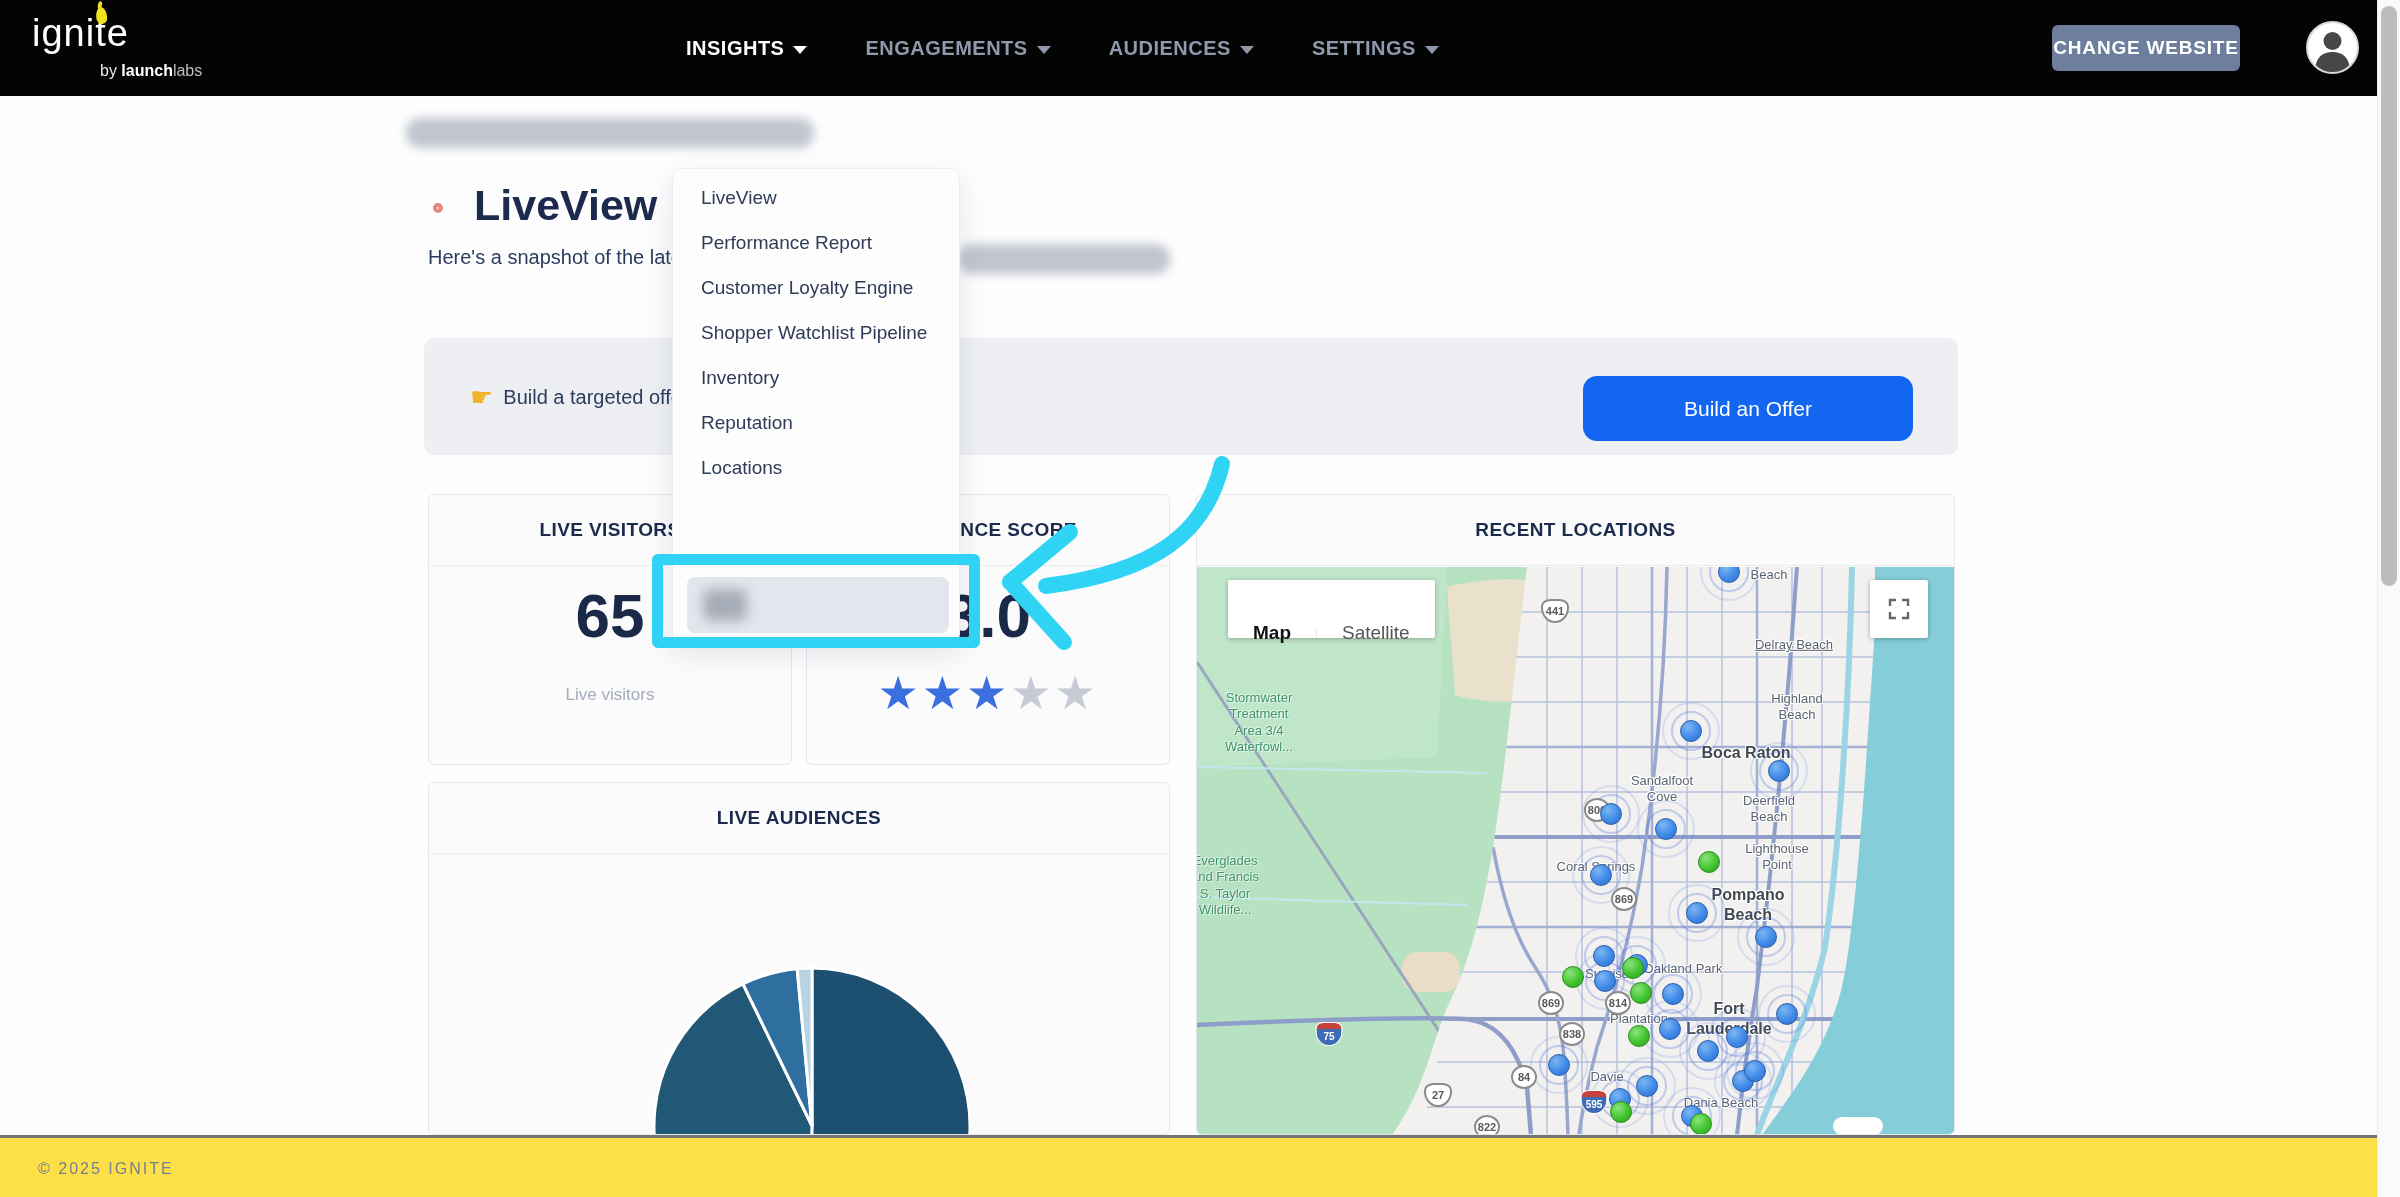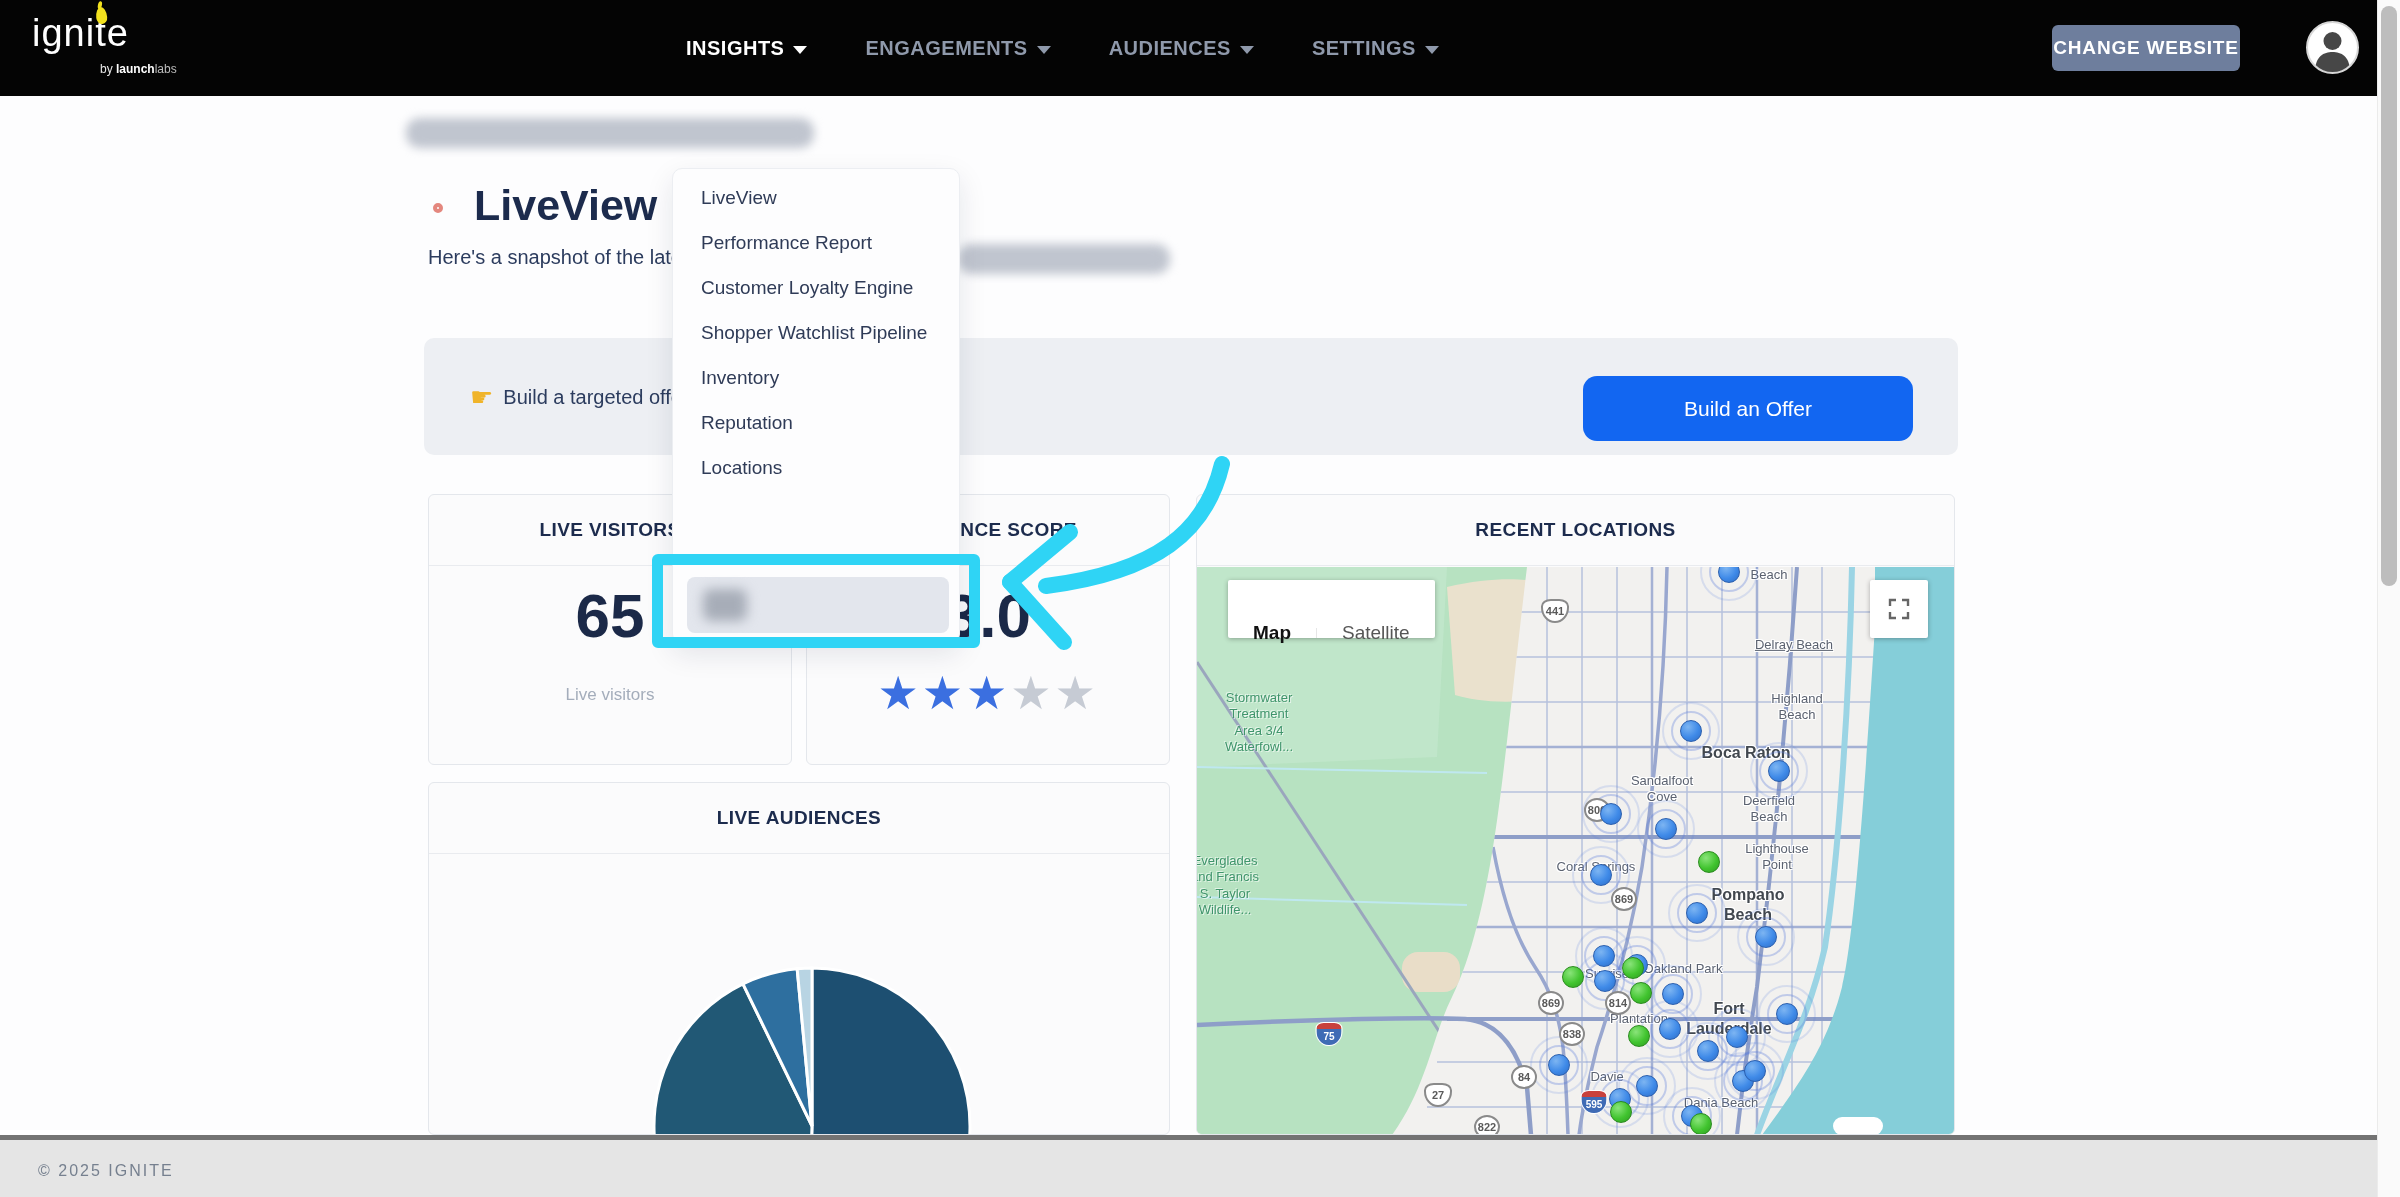--- a/index.html
+++ b/index.html
@@ -7,21 +7,21 @@
     font-family:"Liberation Sans","DejaVu Sans",sans-serif; }
   .abs { position:absolute; }
 
   
   #navbar { position:absolute; left:0; top:0; width:2377px; height:96px; background:#040404; z-index:40; }
   #logo { position:absolute; left:32px; top:14px; }
   #logo-text { color:#fff; font-size:38px; font-weight:400; letter-spacing:1px; line-height:1; }
   #logo-flame { position:absolute; left:64px; top:-7px; width:11px; height:17px; background:#f2e11e;
     border-radius:50% 50% 50% 50% / 62% 62% 38% 38%; transform:rotate(-6deg); }
   #logo-flame:before { content:""; position:absolute; left:3px; top:-6px; width:4px; height:8px; background:#f2e11e; border-radius:50%; transform:rotate(18deg); }
-  #logo-byline { position:absolute; left:68px; top:48px; font-size:12px; color:#e8e8e8; white-space:nowrap; }
+  #logo-byline { position:absolute; left:68px; top:48px; font-size:16px; color:#e8e8e8; white-space:nowrap; }
   #logo-byline .b { font-weight:700; color:#fff; }
   #logo-byline .l { color:#bdbdbd; }
   #main-nav { position:absolute; left:672px; top:0; height:96px; display:flex; align-items:center; gap:30px; }
   .nav-item { display:flex; align-items:center; gap:9px; padding:0 14px; height:96px; cursor:pointer;
     font-size:20px; font-weight:700; letter-spacing:.5px; color:#8f99ab; }
   .nav-item.active { color:#ffffff; }
   .caret { width:0; height:0; border-left:7px solid transparent; border-right:7px solid transparent; border-top:8px solid currentColor; margin-top:3px; }
   #change-website-btn { position:absolute; left:2052px; top:25px; width:188px; height:46px; background:#6e7e9d;
     color:#fff; border:none; border-radius:6px; font-size:19px; font-weight:600; letter-spacing:.8px;
     font-family:inherit; cursor:pointer; }
@@ -89,21 +89,21 @@
     border:1px solid #eceef2; border-radius:10px; box-shadow:0 10px 28px rgba(20,30,60,.10); z-index:50; padding-top:6px; }
   .menu-item { height:45px; line-height:45px; padding-left:28px; font-size:19px; color:#2f3b57; cursor:pointer; white-space:nowrap; }
   #menu-highlight-pill { position:absolute; left:14px; top:408px; width:262px; height:56px; background:#e3e6ed; border-radius:8px; }
   #menu-highlight-smudge { position:absolute; left:16px; top:12px; width:44px; height:32px; background:#a7adb8; border-radius:8px; filter:blur(6px); }
 
   
   #cyan-box { position:absolute; left:652px; top:458px; width:328px; height:94px; border:11px solid #2fd4f5; border-radius:6px; z-index:60; }
   #cyan-arrow { position:absolute; left:980px; top:348px; z-index:60; }
 
   
-  #footer { position:absolute; left:0; top:1135px; width:2377px; height:62px; background:#e5e5e5; border-top:5px solid #737373; z-index:45;text-align:right; }
+  #footer { position:absolute; left:0; top:1135px; width:2377px; height:62px; background:#fde047; border-top:3px solid #737373; z-index:45;text-align:right; }
   #footer-text { position:absolute; left:38px; top:22px; font-size:16px; letter-spacing:2px; color:#76808f; }
   #scrollbar { position:absolute; right:0; top:0; width:23px; height:1197px; background:#fafafa; border-left:1px solid #ebebeb; z-index:70; }
   #scroll-thumb { position:absolute; left:3px; top:6px; width:16px; height:580px; background:#bdbdbd; border-radius:8px; }
 </style>
 </head>
 <body>
 
 <div id="navbar">
   <div id="logo">
     <div id="logo-text">ignite</div>

